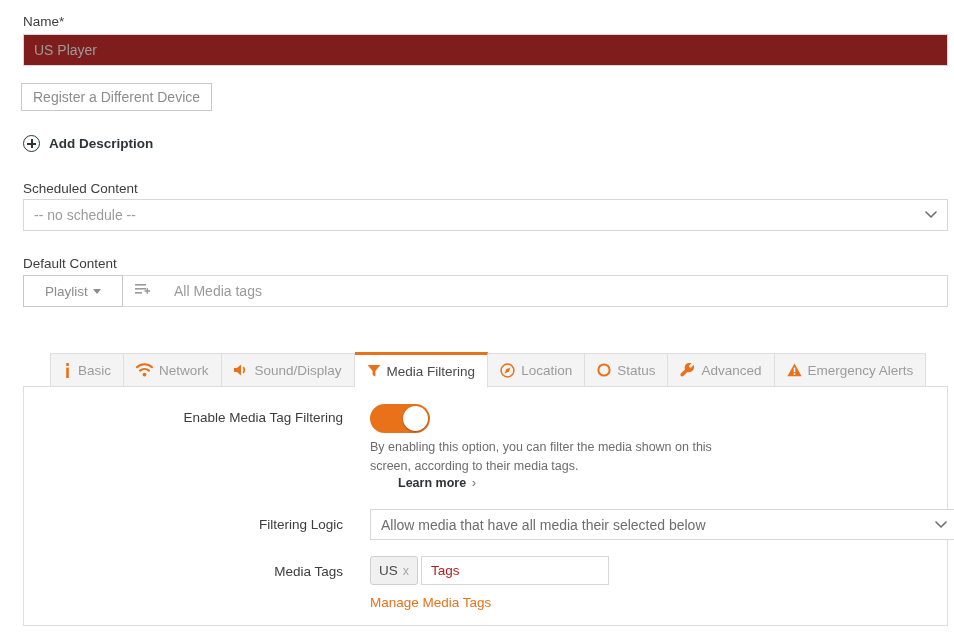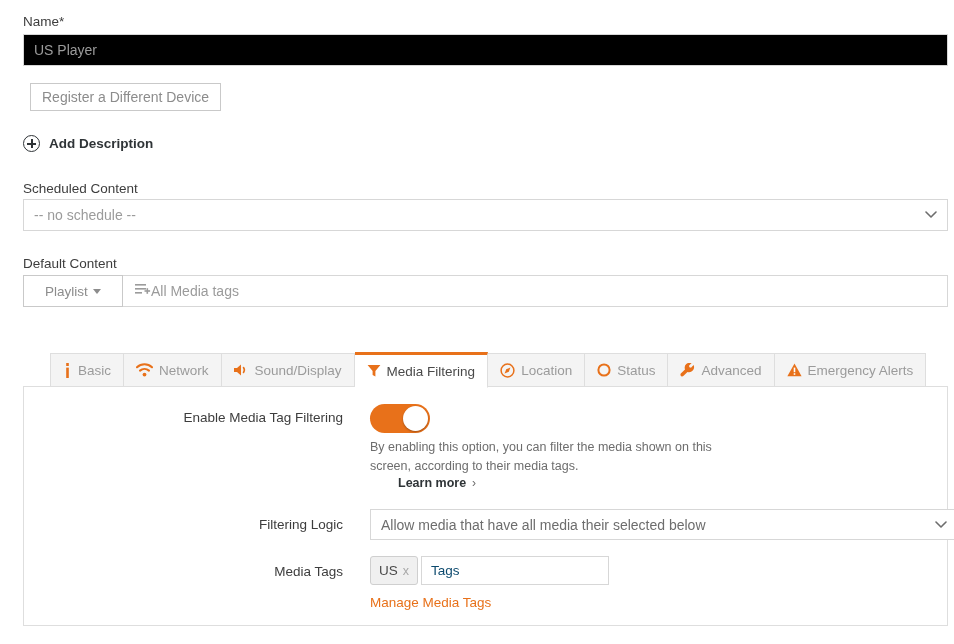--- a/index.html
+++ b/index.html
@@ -15,21 +15,21 @@
 
   
   .field-label {
     font-size: 13.5px;
     color: #3d3d3d;
     line-height: 16px;
   }
   .text-input {
     height: 32px;
     border: 1px solid #d7d7d7;
-    background: #000000;
+    background: #7f1d1d;
     font-size: 14px;
     color: #9b9b9b;
     display: flex;
     align-items: center;
     padding: 0 10px;
     font-family: "Liberation Sans", sans-serif;
   }
   .outline-btn {
     border: 1px solid #c9c9c9;
     background: #fff;
@@ -63,21 +63,21 @@
     color: #6d6d6d;
     font-size: 11px;
     line-height: 1;
   }
 
   
   #name-label { position: absolute; left: 23px; top: 14px; }
   #name-input { position: absolute; left: 23px; top: 34px; width: 925px; }
 
   
-  #register-btn { position: absolute; left: 30px; top: 83px; }
+  #register-btn { position: absolute; left: 21px; top: 83px; }
 
   
   #add-description {
     position: absolute; left: 23px; top: 135px;
     display: flex; align-items: center; gap: 9px;
     cursor: pointer;
   }
   .plus-circle {
     width: 17px; height: 17px;
     border: 1.3px solid #2f3437;
@@ -120,21 +120,21 @@
     border-left: 4px solid transparent;
     border-right: 4px solid transparent;
     border-top: 5px solid #8c8c8c;
   }
   #media-tags-box {
     flex: 1; height: 32px;
     border: 1px solid #d7d7d7;
     border-left: none;
     background: #fff;
     display: flex; align-items: center;
-    gap: 0;
+    gap: 23px;
     padding: 0 12px;
     font-size: 14px; color: #9b9b9b;
     cursor: pointer;
   }
 
   
   #tab-bar {
     position: absolute; left: 23px; top: 353px;
     width: 925px; height: 34px;
     display: flex;
@@ -242,21 +242,21 @@
     color: #4a4a4a;
   }
   .tag-chip .rm { color: #a8a8a8; font-size: 12.5px; cursor: pointer; }
   #tag-entry {
     width: 188px; height: 29px;
     border: 1px solid #d7d7d7;
     background: #fff;
     display: flex; align-items: center;
     padding: 0 9px;
     font-size: 13.5px;
-    color: #0c4a6e;
+    color: #b91c1c;
     margin-left: 3px;
     cursor: text;
   }
   #manage-media-tags {
     position: absolute; left: 346px; top: 208px;
     font-size: 13.5px;
     color: #e8711a;
     cursor: pointer;
   }
 </style>

